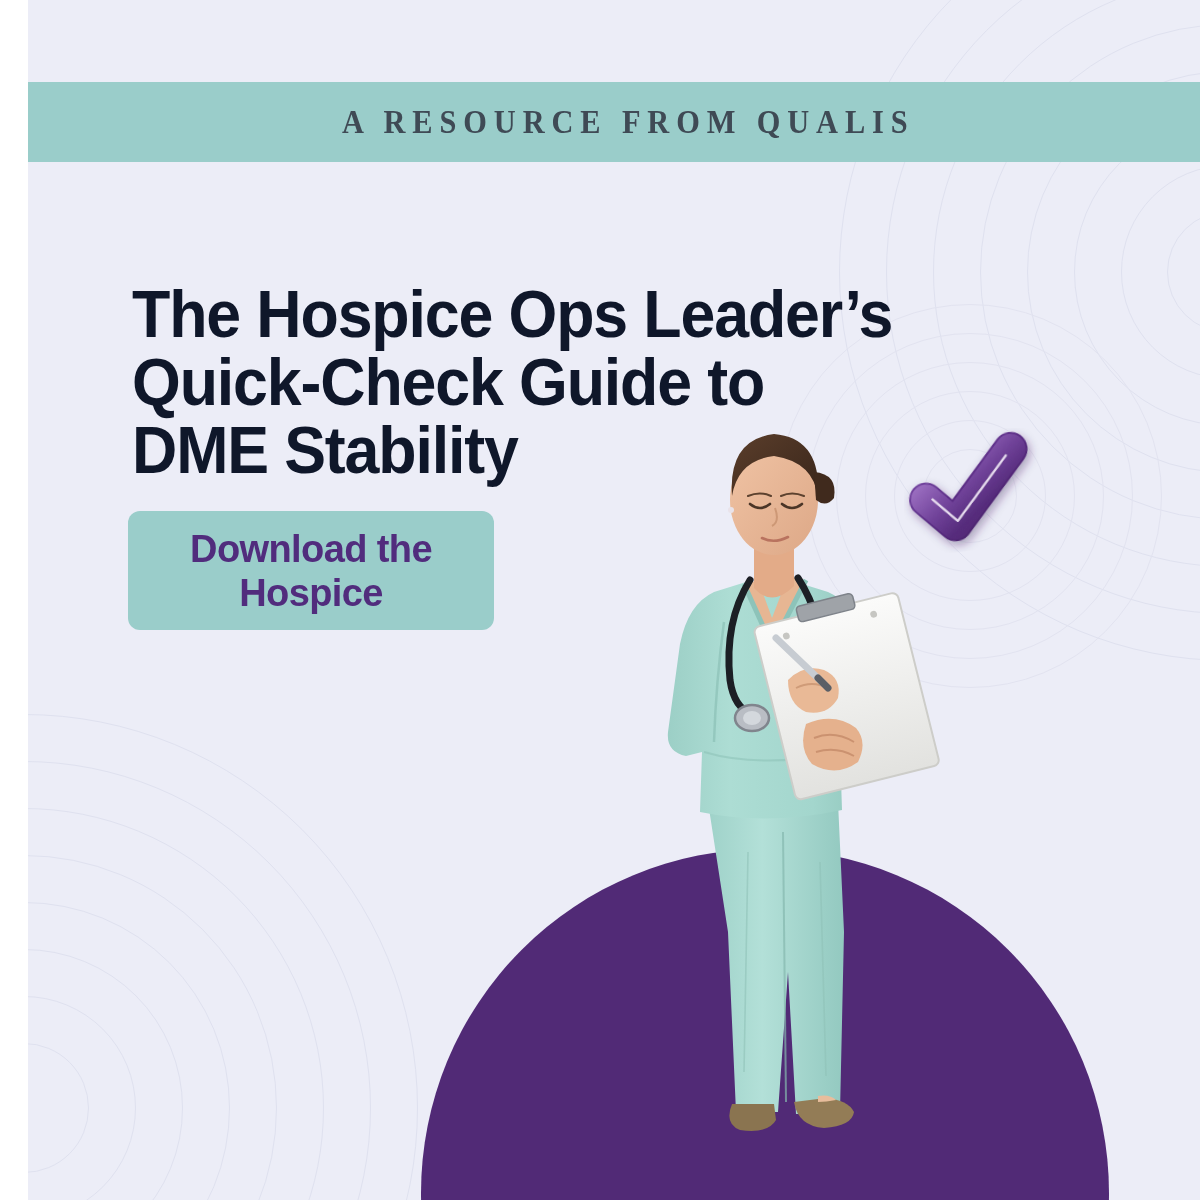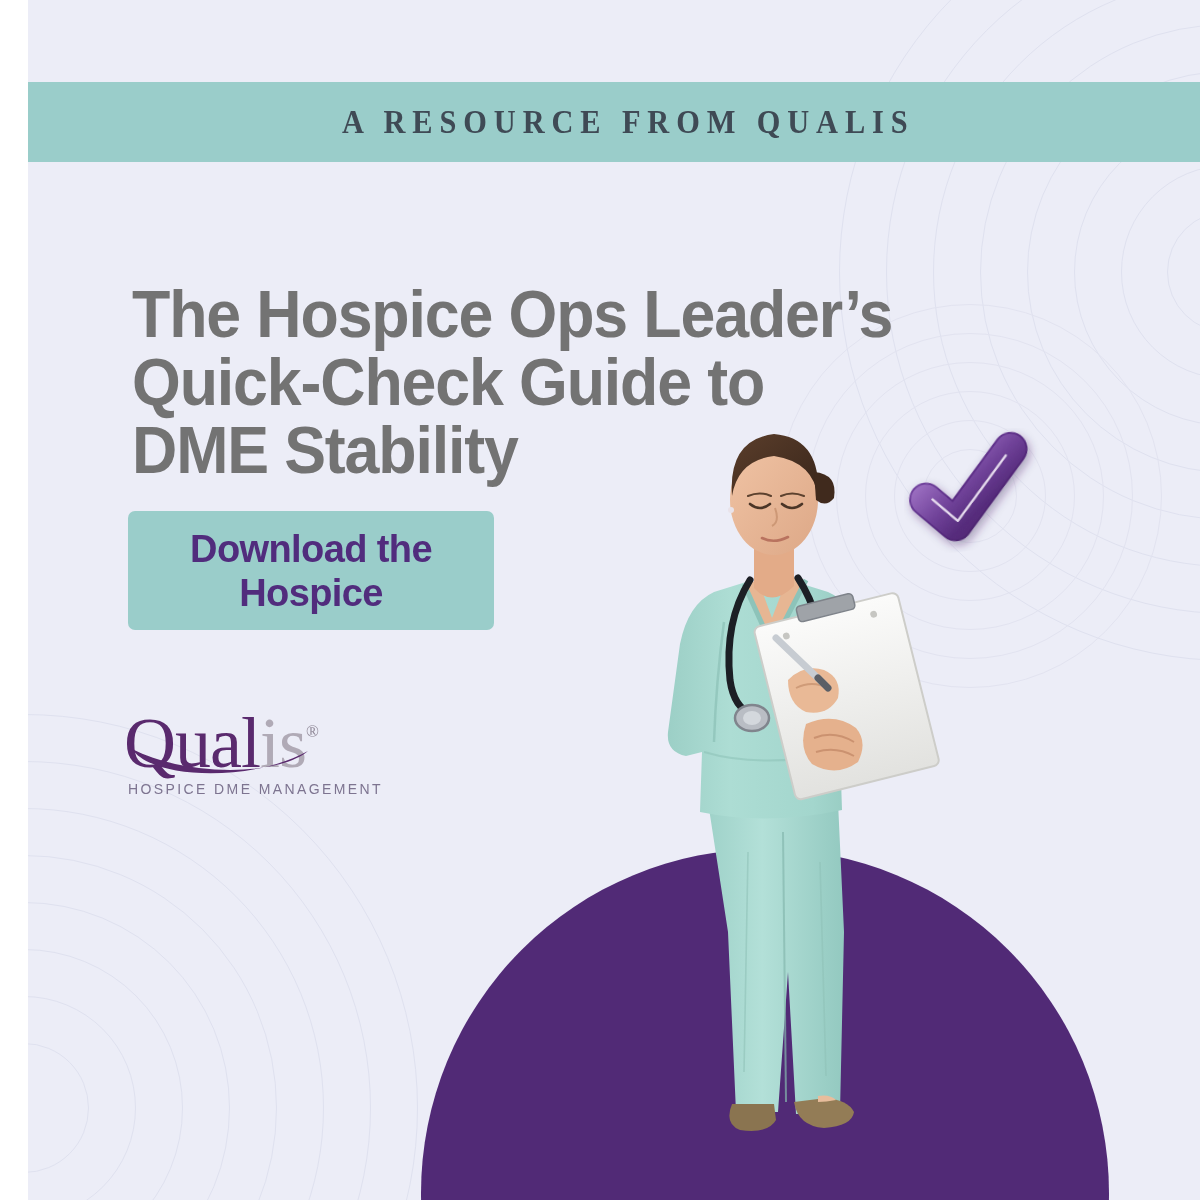--- a/index.html
+++ b/index.html
@@ -76,21 +76,21 @@
     white-space: nowrap;
     transform: scaleX(0.92);
   }
 
   
   #headline {
     position: absolute;
     left: 104px;
     top: 236px;
     width: 860px;
-    color: #737373;
+    color: #0f172a;
     font-family: "Liberation Sans", sans-serif;
     font-weight: bold;
     font-size: 66px;
     line-height: 68px;
     letter-spacing: -1.2px;
   }
   #headline .hl-line {
     display: block;
     white-space: nowrap;
     transform: scaleX(0.95);
@@ -99,21 +99,21 @@
 
   
   #cta-button {
     position: absolute;
     left: 100px;
     top: 511px;
     width: 366px;
     height: 119px;
     background: #9acdca;
     border: none;
-    border-radius: 7px;
+    border-radius: 12px;
     cursor: pointer;
     display: flex;
     flex-direction: column;
     align-items: center;
     justify-content: center;
     padding: 0;
   }
   #cta-button .cta-line {
     font-family: "Liberation Sans", sans-serif;
     font-weight: bold;
@@ -240,29 +240,20 @@
     <span class="hl-line">The Hospice Ops Leader’s</span>
     <span class="hl-line">Quick-Check Guide to</span>
     <span class="hl-line">DME Stability</span>
   </h1>
 
   <button id="cta-button">
     <span class="cta-line">Download the</span>
     <span class="cta-line">Hospice</span>
   </button>
 
-  <div id="logo">
-    <div id="logo-wordmark">
-      <span id="logo-qual">Qual</span><span id="logo-is">is</span><span id="logo-reg">®</span>
-      <svg id="logo-swash" viewBox="0 0 214 32">
-        <path d="M2 4 C 22 34, 120 38, 178 6 C 150 30, 60 33, 2 4 Z" fill="#5a2a6e"></path>
-      </svg>
-    </div>
-    <div id="logo-tagline">HOSPICE DME MANAGEMENT</div>
-  </div>
 
   <div id="stage-circle"></div>
 
   <svg id="checkmark" viewBox="0 0 136 136">
     <defs>
       <linearGradient id="ckGrad" x1="0" y1="0" x2="1" y2="1">
         <stop offset="0%" stop-color="#7a4aa8"></stop>
         <stop offset="45%" stop-color="#5b2d85"></stop>
         <stop offset="100%" stop-color="#452064"></stop>
       </linearGradient>

